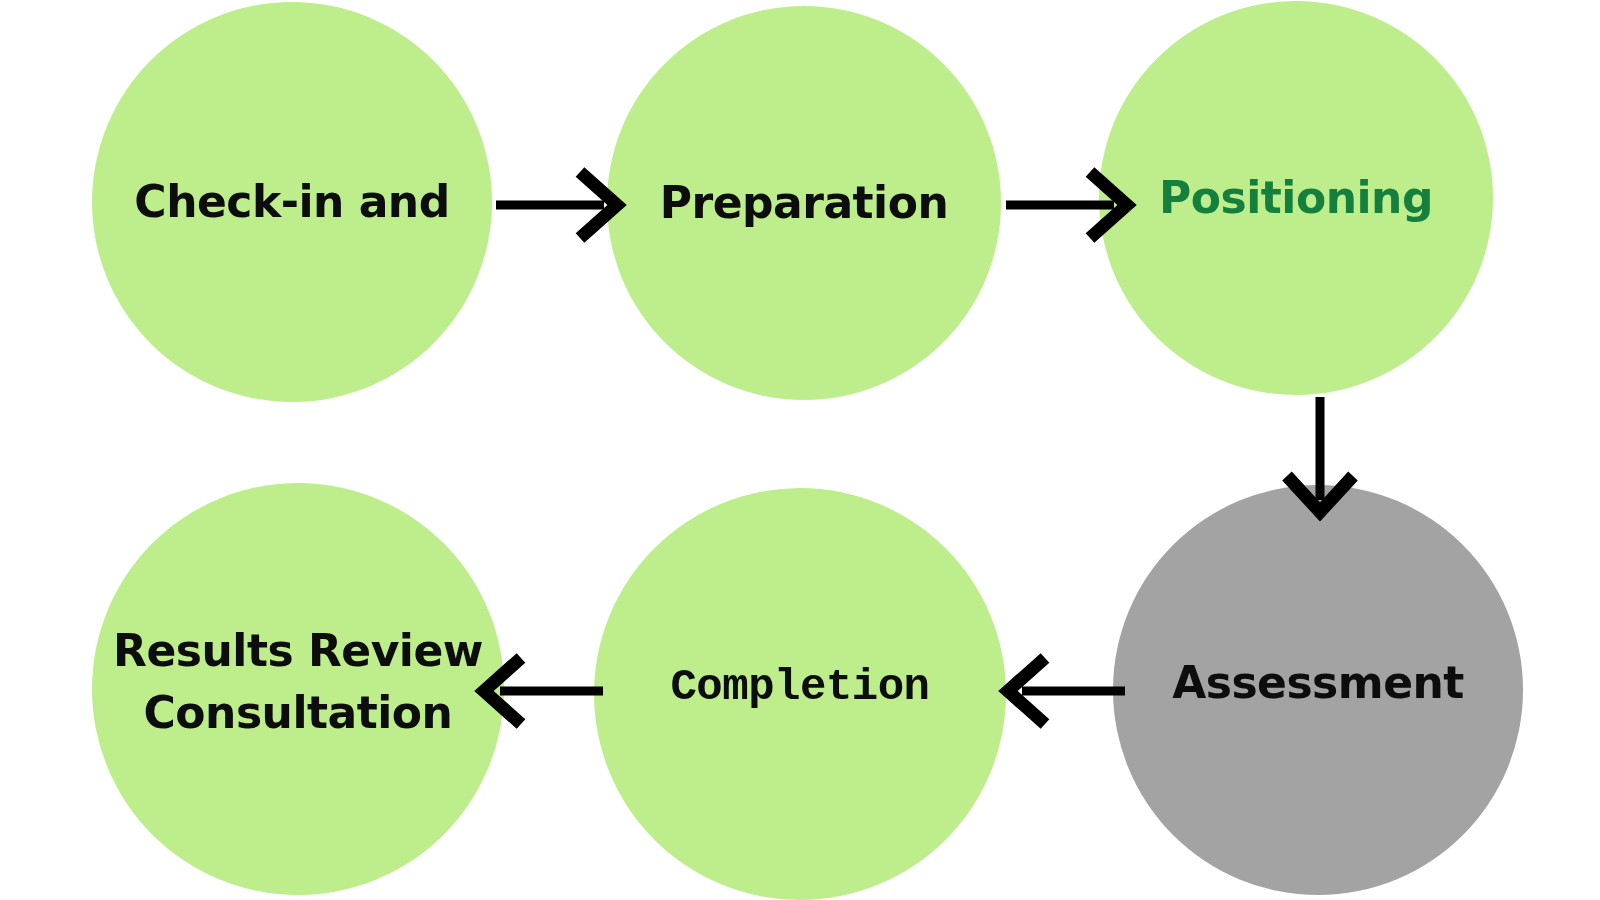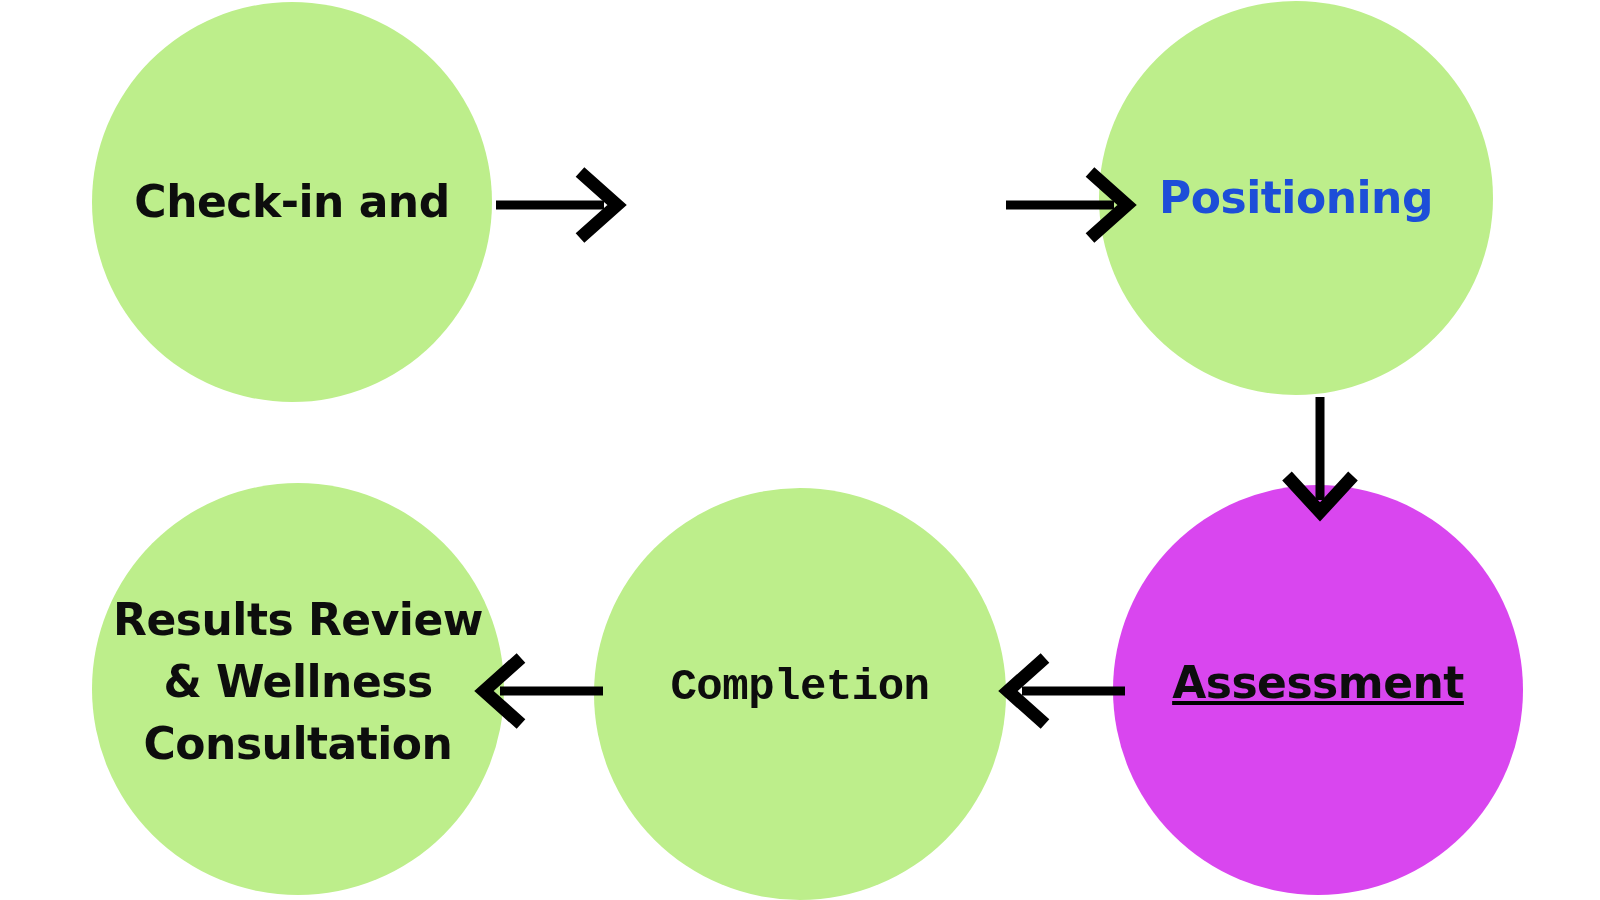--- a/index.html
+++ b/index.html
@@ -69,43 +69,47 @@
 <body>
 
 <div class="canvas" style="background: rgb(255, 255, 255);">
 
   <div class="circle c1" style="background: rgb(189, 238, 139);">
     <div class="label" style="color: rgb(13, 13, 13);">
       <span>Check-in and</span>
     </div>
   </div>
 
+  <div class="circle c2" style="background: rgb(189, 238, 139);">
+    <div class="label" style="color: rgb(13, 13, 13);">
+      <span>Preparation</span>
+    </div>
+  </div>
 
   <div class="circle c3" style="background: rgb(189, 238, 139);">
-    <div class="label" style="color: #1d4ed8;">
+    <div class="label" style="color: #15803d;">
       <span>Positioning</span>
     </div>
   </div>
 
-  <div class="circle c4" style="background: #d946ef; text-decoration: underline;">
+  <div class="circle c4" style="background: #a3a3a3;">
     <div class="label" style="color: rgb(13, 13, 13);">
       <span>Assessment</span>
     </div>
   </div>
 
   <div class="circle c5" style="background: rgb(189, 238, 139);">
     <div class="label" style="color: rgb(13, 13, 13);">
       <span>Completion</span>
     </div>
   </div>
 
   <div class="circle c6" style="background: rgb(189, 238, 139);">
     <div class="label" style="color: rgb(13, 13, 13);">
       <span>Results Review</span>
-      <span>&amp; Wellness</span>
       <span>Consultation</span>
     </div>
   </div>
 
   <svg class="arrows" viewBox="0 0 1600 900" xmlns="http://www.w3.org/2000/svg">
 
     <g>
       <path class="arrow-shaft" d="M496 205 H604" style="stroke: rgb(0, 0, 0);"></path>
       <path class="arrow-head" d="M580 172 L617 205 L580 238" style="stroke: rgb(0, 0, 0);"></path>
     </g>

